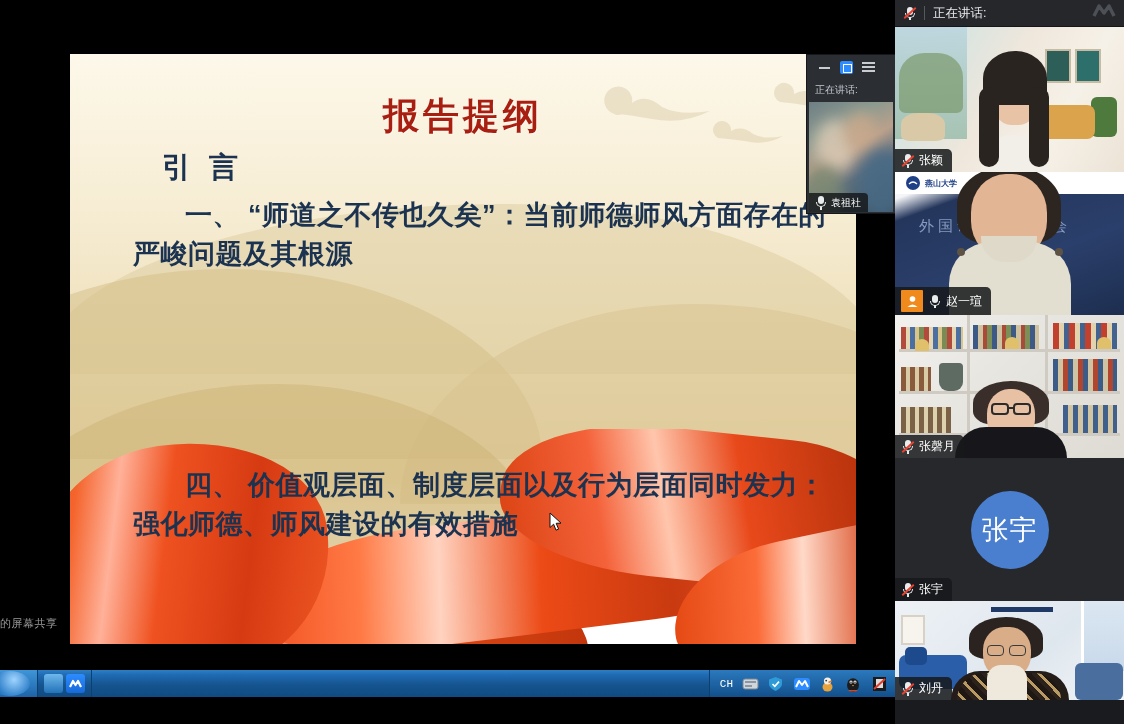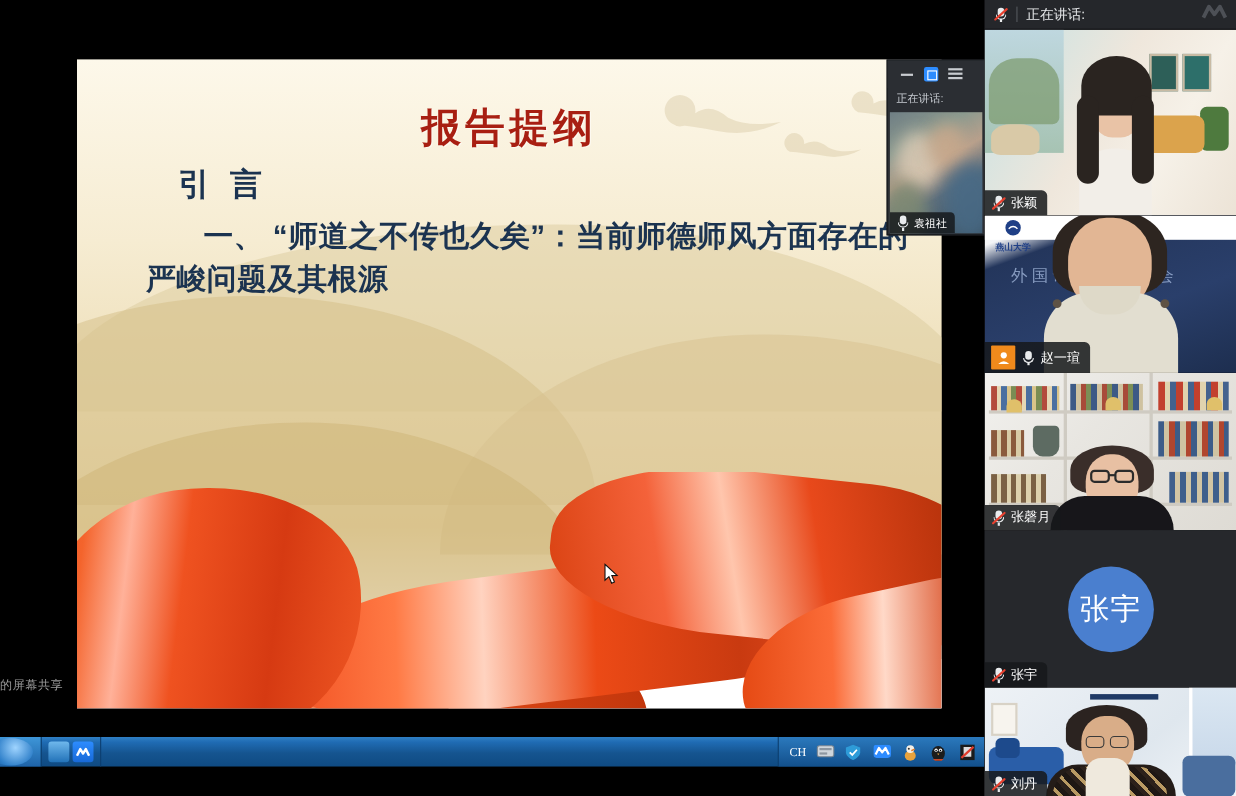--- a/index.html
+++ b/index.html
@@ -122,21 +122,21 @@
   }
   .strip-header{
     height:27px; background:#25272b; display:flex; align-items:center; gap:8px;
     padding:0 8px; border-bottom:1px solid #15161a;
   }
   .strip-header .sep{ width:1px; height:14px; background:#55585d; }
   .strip-title{ color:#e8eaec; font-size:12.5px; }
   .strip-logo{ margin-left:auto; opacity:.55; }
 
   .tile{ position:relative; width:229px; overflow:hidden; background:#000; }
-  .t1{ height:169px;text-decoration:underline; }
+  .t1{ height:145px;text-decoration:underline; }
   .t2{ height:143px; }
   .t3{ height:143px; }
   .t4{ height:143px; background:#26282c; }
   .t5{ height:99px; }
 
   .tile-bg{ position:absolute; inset:0; }
   .tile .nm{
     position:absolute; left:0; bottom:0; display:flex; align-items:center; gap:5px;
     background:rgba(22,24,27,.86); padding:3px 9px 3px 6px; border-radius:0 5px 0 0;
     z-index:5;
@@ -194,21 +194,21 @@
   }
   .qicon{ width:19px; height:19px; border-radius:3px; display:flex;
           align-items:center; justify-content:center; }
   .qicon.wemeet{ background:linear-gradient(#2d8cff,#1769d8); }
   .tb-tasks{ flex:1; height:100%; }
   .tray{
     display:flex; align-items:center; gap:9px; padding:0 6px 0 10px; height:100%;
     background:linear-gradient(#2b79bd,#124f8b);
     border-left:1px solid #0d3f6f;
   }
-  .tray .ime{ color:#fff; font-size:11px; font-family:Liberation Serif, serif; }
+  .tray .ime{ color:#fff; font-size:11px; font-family:Liberation Mono, monospace; }
   .tray-ic{ width:17px; height:16px; position:relative; }
 
   
   .cursor{ position:absolute; left:549px; top:512px; z-index:40; }
 </style>
 </head>
 <body>
 
 <div id="root">
 
@@ -243,20 +243,21 @@
         <div class="rb rb2"></div>
         <div class="rb rb3"></div>
         <div class="rb rb4"></div>
         <div class="rb rb1"></div>
       </div>
 
       <div class="slide-text">
         <div class="s-title">报告提纲</div>
         <div class="s-lead">引 言</div>
         <div class="s-item s-i1">一、 “师道之不传也久矣”：当前师德师风方面存在的严峻问题及其根源</div>
+        <div class="s-item s-i4">四、 价值观层面、制度层面以及行为层面同时发力：强化师德、师风建设的有效措施</div>
       </div>
     </div>
 
     <div class="share-label">的屏幕共享</div>
 
     <div class="pip">
       <div class="pip-bar">
         <div class="pbtn pbtn-min"></div>
         <div class="pbtn pbtn-max"></div>
         <div class="pbtn pbtn-list"></div>
@@ -382,21 +383,21 @@
             <span class="stem"></span>
             <span class="slash"></span>
         </span>
         <span class="label">张颖</span>
       </div>
     </div>
 
     <div class="tile t2">
       <div class="tile-bg bg-zhaoyiyu">
         <div style="position:absolute;left:0;top:0;width:229px;height:22px;background:#fff;"></div>
-        <div style="position:absolute;left:10px;top:3px;display:flex;align-items:center;gap:4px;flex-direction:column;">
+        <div style="position:absolute;left:10px;top:3px;display:flex;align-items:center;gap:4px;">
           <svg width="16" height="16" viewBox="0 0 16 16">
               <circle cx="8" cy="8" r="7" fill="#1f3f86"></circle>
               <path d="M4 9 q4 -4 8 0" stroke="#fff" stroke-width="1.3" fill="none"></path>
             </svg>
           <span style="color:#1f3f86;font-size:8px;font-weight:bold;">燕山大学</span>
         </div>
         <div style="position:absolute;left:24px;top:45px;width:190px;color:#9fb4d8;font-size:15px;letter-spacing:4px;white-space:nowrap;overflow:hidden;opacity:.8;">外国语学院研讨会</div>
         <div style="position:absolute;left:62px;top:-6px;width:104px;height:78px;background:#2d2520;border-radius:50% 50% 30% 30%;"></div>
         <div style="position:absolute;left:76px;top:2px;width:76px;height:84px;background:#e2b694;border-radius:46% 46% 44% 44%;"></div>
         <div style="position:absolute;left:54px;top:70px;width:122px;height:73px;background:#e2ded0;border-radius:42px 42px 0 0;"></div>

